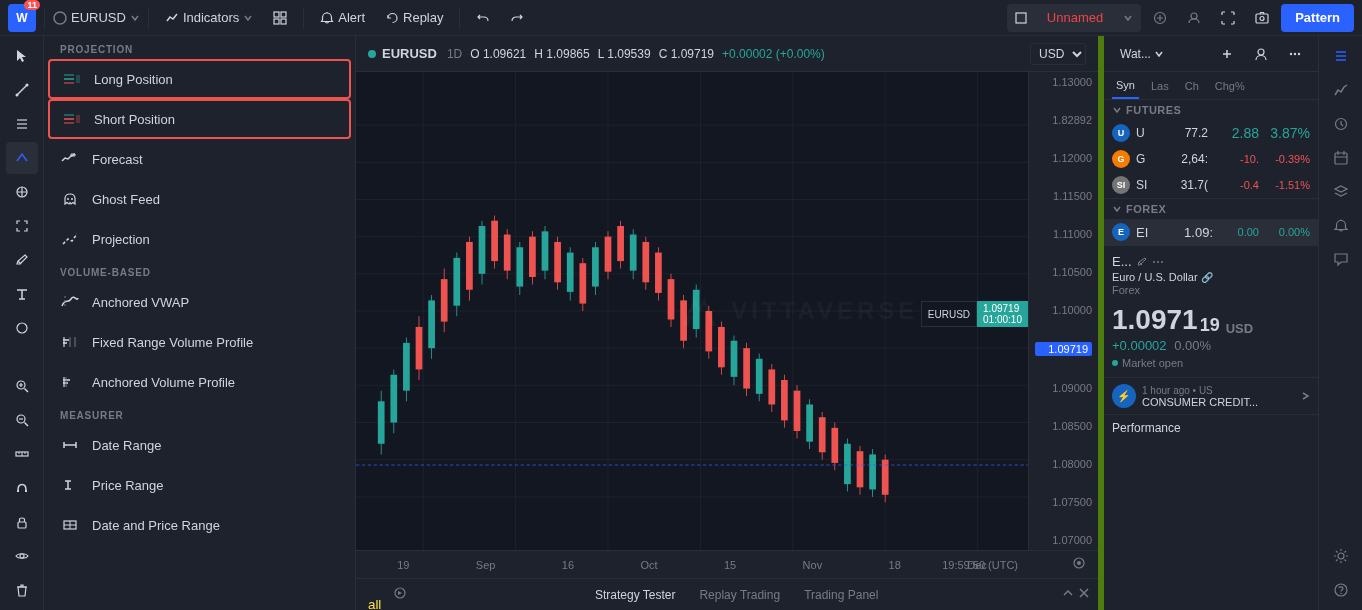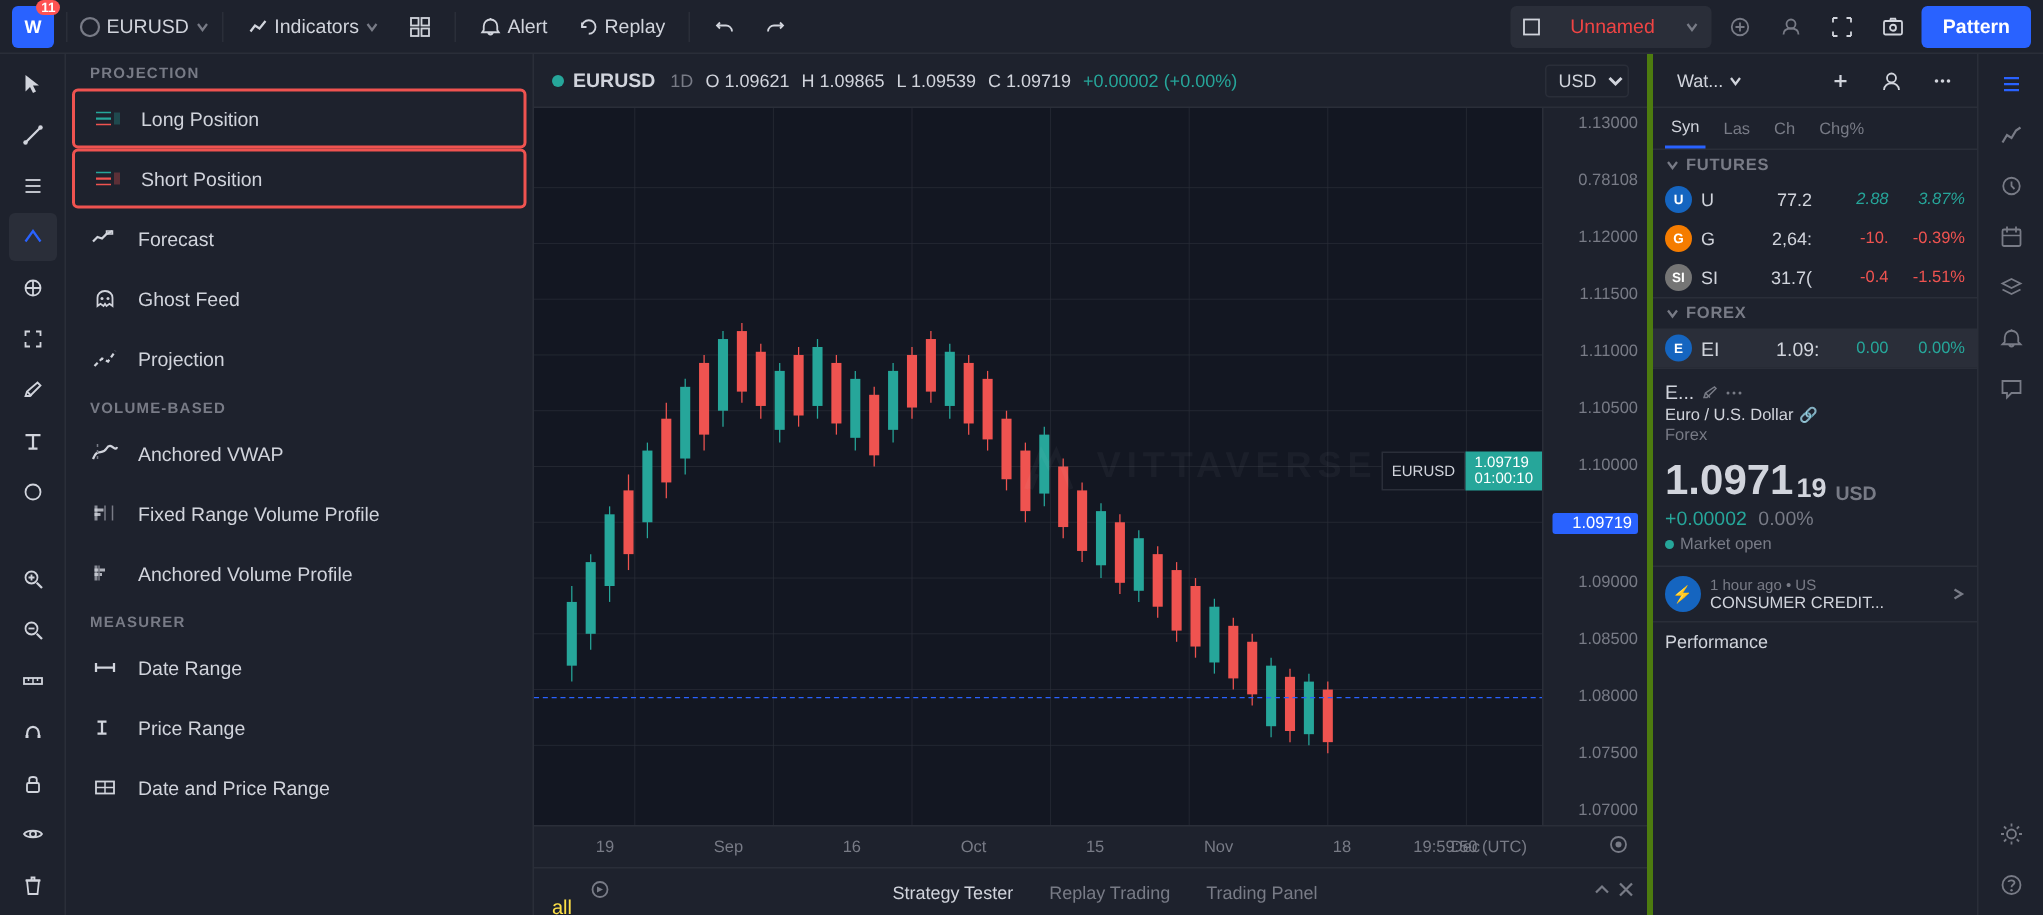--- a/index.html
+++ b/index.html
@@ -300,21 +300,21 @@
       color: #787b86;
       cursor: pointer;
       border-radius: 3px;
     }
     .footer-tab.active { color: #d1d4dc; }
 
     
     .right-panel {
       width: 220px;
       background: #1e222d;
-      border-left: 4px solid #4d7c0f;
+      border-left: 6px solid #4d7c0f;
       display: flex;
       flex-direction: column;
       flex-shrink: 0;
     }
     .right-panel-header {
       height: 36px;
       display: flex;
       align-items: center;
       padding: 0 8px;
       gap: 4px;
@@ -376,21 +376,21 @@
       border-radius: 50%;
       display: flex;
       align-items: center;
       justify-content: center;
       font-size: 9px;
       font-weight: bold;
       flex-shrink: 0;
     }
     .watch-name { flex: 1; color: #d1d4dc; }
     .watch-price { color: #d1d4dc; min-width: 40px; text-align: right; }
-    .watch-change-pos { color: #26a69a; min-width: 45px; text-align: right; font-size: 11px; font-style: italic; }
+    .watch-change-pos { color: #26a69a; min-width: 45px; text-align: right; font-size: 14px; }
     .watch-change-neg { color: #ef5350; min-width: 45px; text-align: right; font-size: 11px; }
 
     .forex-header {
       display: flex;
       align-items: center;
       padding: 4px 8px;
       gap: 4px;
       font-size: 11px;
       color: #787b86;
       cursor: pointer;
@@ -1004,21 +1004,21 @@
           <span>EURUSD</span>
         </div>
         <div style="background:#26a69a;padding:2px 6px;font-size:10px;color:white;display:flex;flex-direction:column;justify-content:center;">
           <span>1.09719</span>
           <span>01:00:10</span>
         </div>
       </div>
 
       <div class="price-scale">
         <span class="price-label">1.13000</span>
-        <span class="price-label">0.78108</span>
+        <span class="price-label">1.82892</span>
         <span class="price-label">1.12000</span>
         <span class="price-label">1.11500</span>
         <span class="price-label">1.11000</span>
         <span class="price-label">1.10500</span>
         <span class="price-label">1.10000</span>
         <span class="price-label current">1.09719</span>
         <span class="price-label">1.09000</span>
         <span class="price-label">1.08500</span>
         <span class="price-label">1.08000</span>
         <span class="price-label">1.07500</span>

